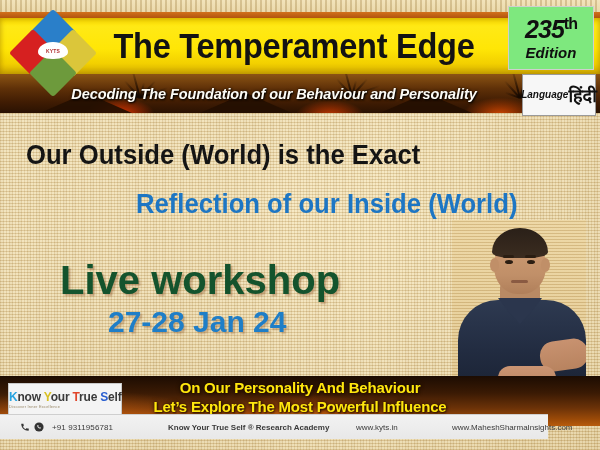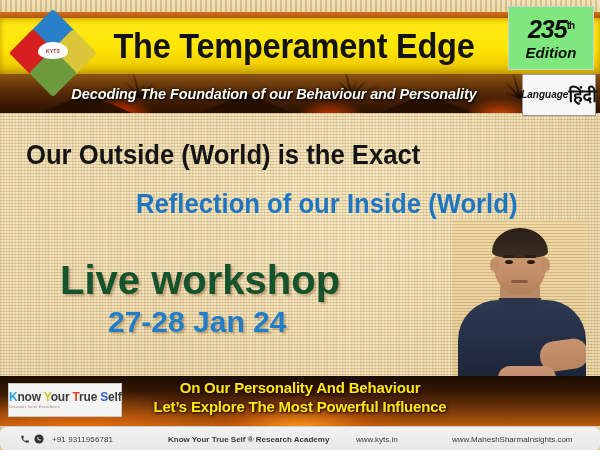--- a/index.html
+++ b/index.html
@@ -94,21 +94,21 @@
     letter-spacing:-.1px;white-space:nowrap;
   }
 
   .badge-edition{
     position:absolute;right:6px;top:6px;width:84px;height:62px;
     background:#7ee87e;border:1px solid #cfcfcf;
     display:flex;flex-direction:column;align-items:center;justify-content:center;
     line-height:1;
   }
   .badge-edition .num{font-size:25px;font-weight:bold;color:#101010;font-style:italic;letter-spacing:-1px;}
-  .badge-edition .num sup{font-size:10px;font-style:normal;}
+  .badge-edition .num sup{font-size:16px;font-style:normal;}
   .badge-edition .ed{font-size:15px;font-weight:bold;font-style:italic;color:#101010;margin-top:3px;}
 
   .badge-lang{
     position:absolute;right:4px;top:74px;width:72px;height:40px;
     background:#f7f7f7;border:1px solid #9a9a9a;
     display:flex;flex-direction:row;align-items:center;justify-content:center;line-height:1;
   }
   .badge-lang .lab{font-size:10px;font-style:italic;font-weight:bold;color:#111;}
   .badge-lang .val{font-size:18px;font-weight:bold;color:#111;margin-top:1px;}
 
@@ -188,24 +188,24 @@
   }
   .kyts-logo .w{font-size:12px;font-weight:bold;letter-spacing:-.2px;white-space:nowrap;}
   .kyts-logo .w span{color:#3a3a3a;}
   .kyts-logo .w i{font-style:normal;}
   .kyts-logo .k{color:#2aa4e0;} .kyts-logo .y{color:#d8c023;}
   .kyts-logo .t{color:#e0452a;} .kyts-logo .s{color:#2a5fd0;}
   .kyts-logo .sub{font-size:4px;color:#9a8a6a;margin-top:2px;letter-spacing:.2px;white-space:nowrap;}
 
   
   .footer{
-    position:absolute;left:0;top:426px;width:600px;height:24px;
+    position:absolute;left:0;top:414px;width:548px;height:24px;
     background:linear-gradient(180deg,#f2f2f2 0%,#e8e8e8 100%);
     border-top:1px solid #cfcfcf;
-    display:flex;align-items:center;font-size:8px;color:#3a3a3a;border-radius:7px;
+    display:flex;align-items:center;font-size:8px;color:#3a3a3a;
   }
   .f-phone{position:absolute;left:20px;display:flex;align-items:center;gap:4px;}
   .f-phone .num{margin-left:4px;font-size:8px;letter-spacing:.1px;}
   .f-acad{position:absolute;left:168px;font-size:8px;font-weight:bold;}
   .f-site1{position:absolute;left:356px;font-size:8px;}
   .f-site2{position:absolute;left:452px;font-size:8px;}
   .ico{width:10px;height:10px;display:inline-block;}
 </style>
 </head>
 <body>

